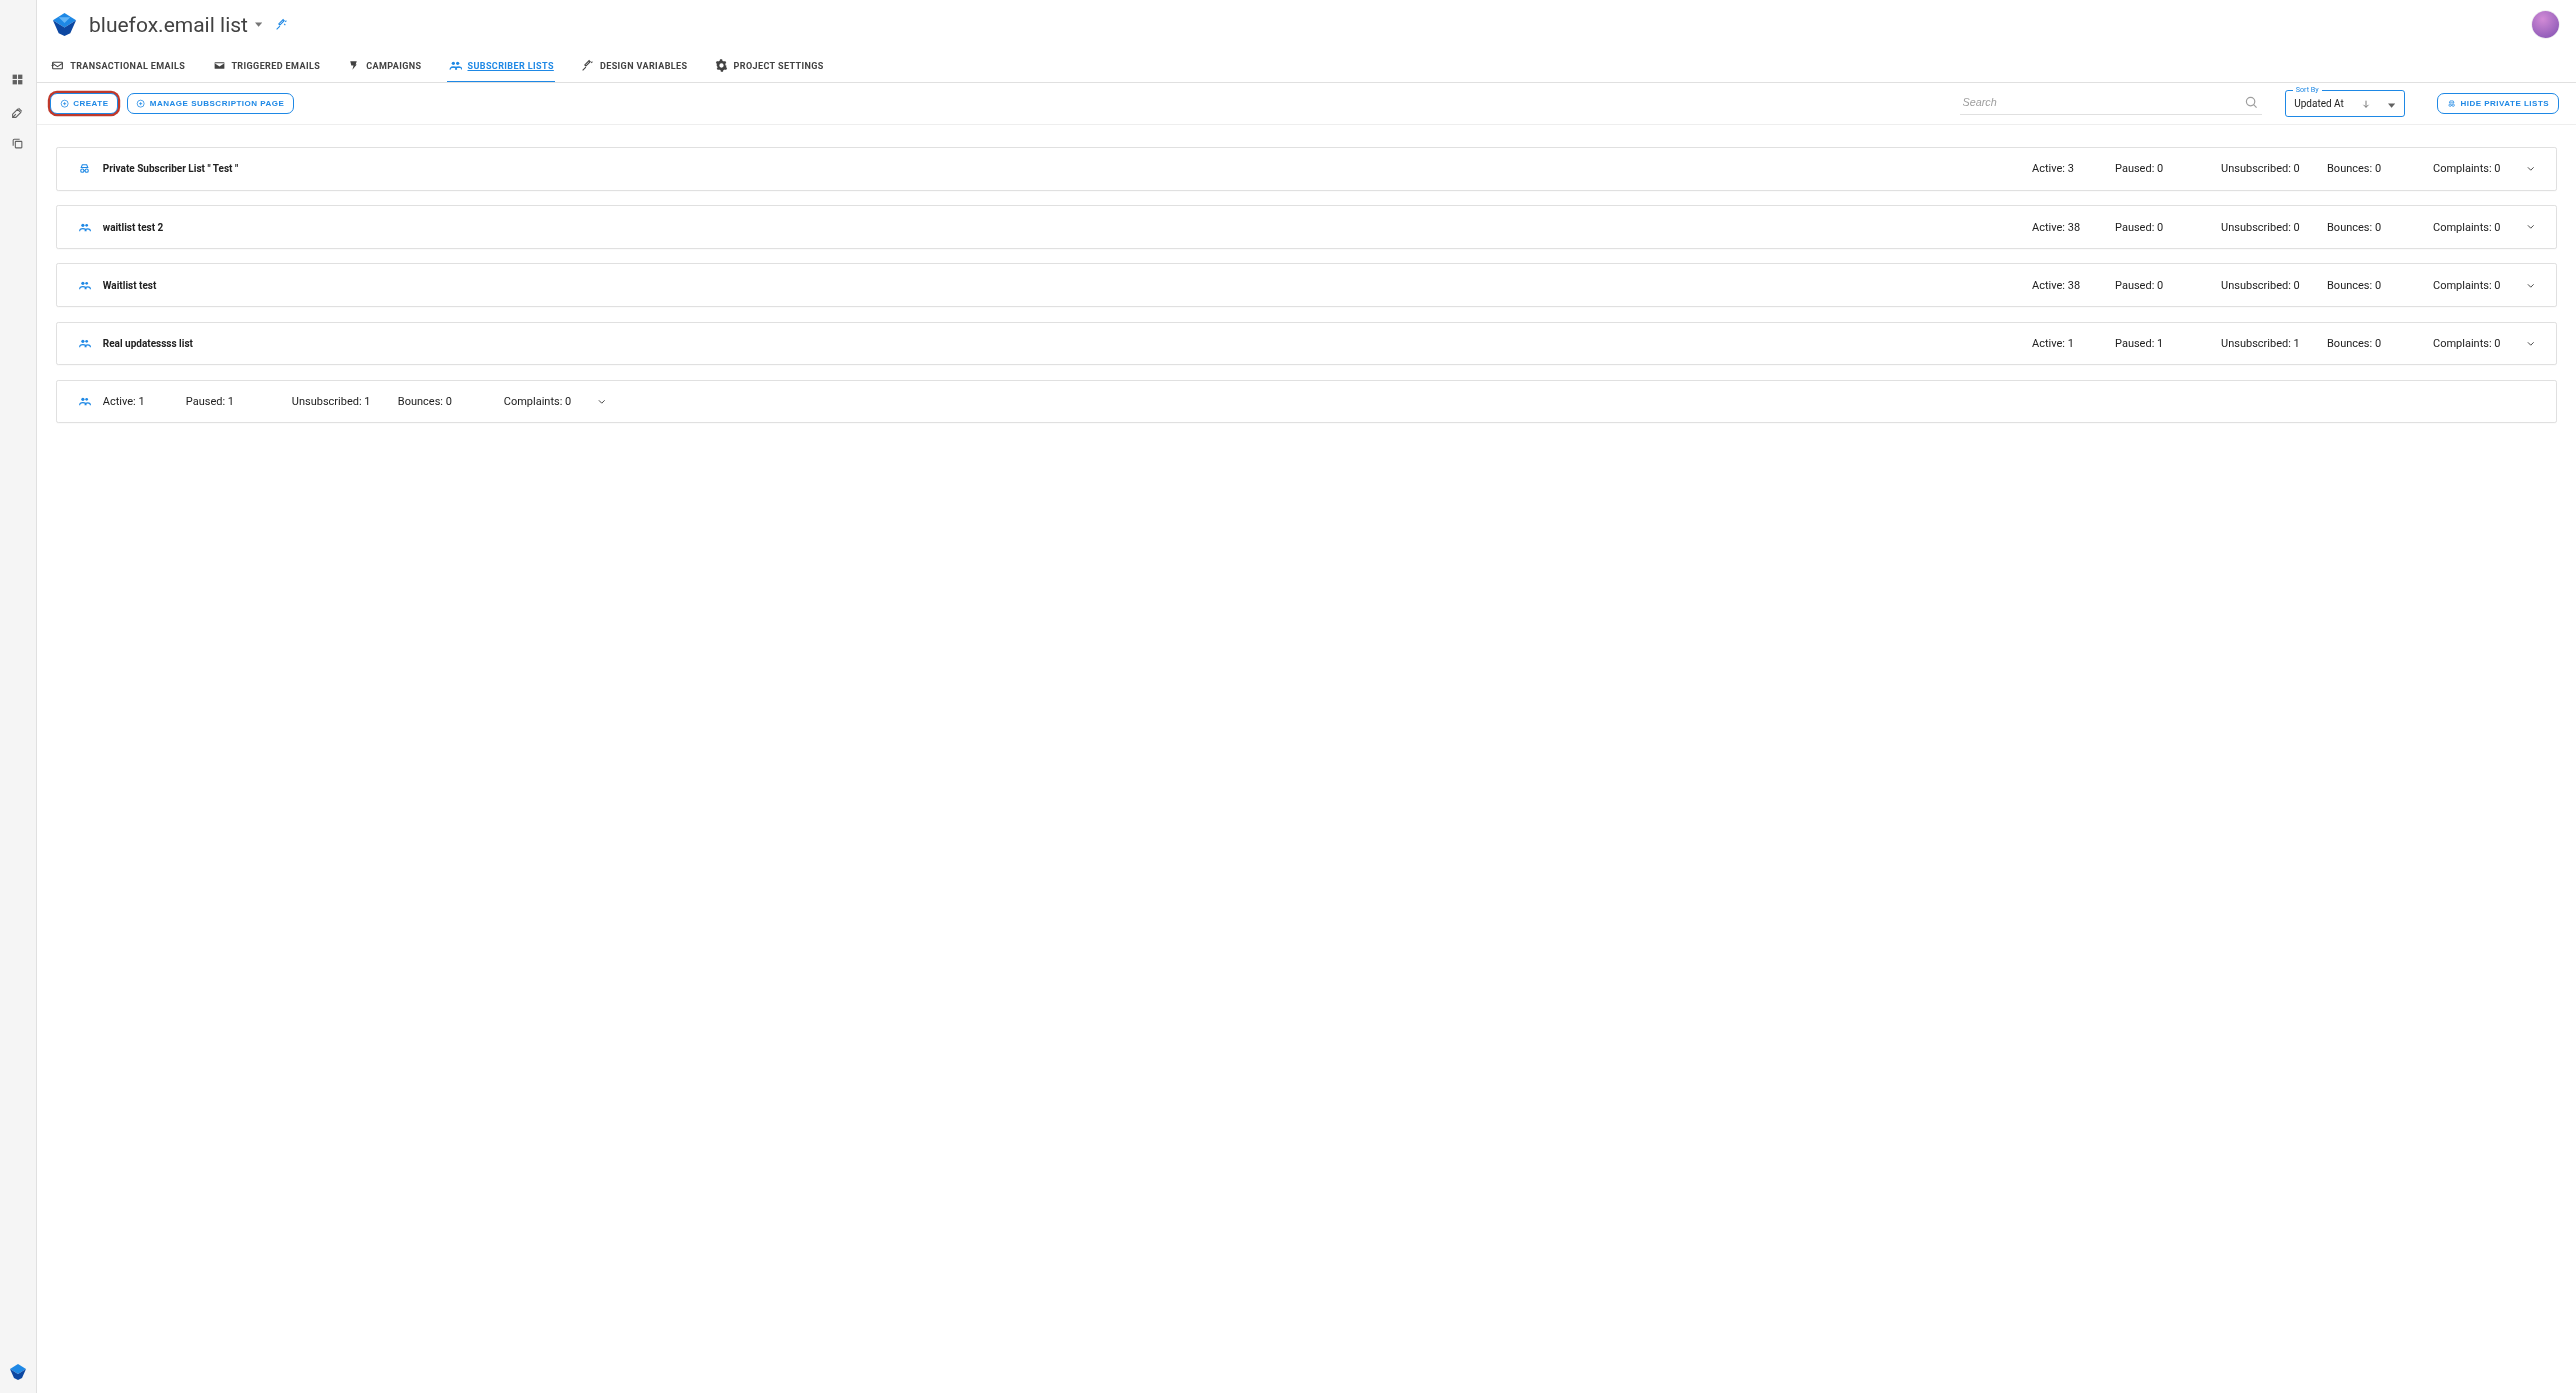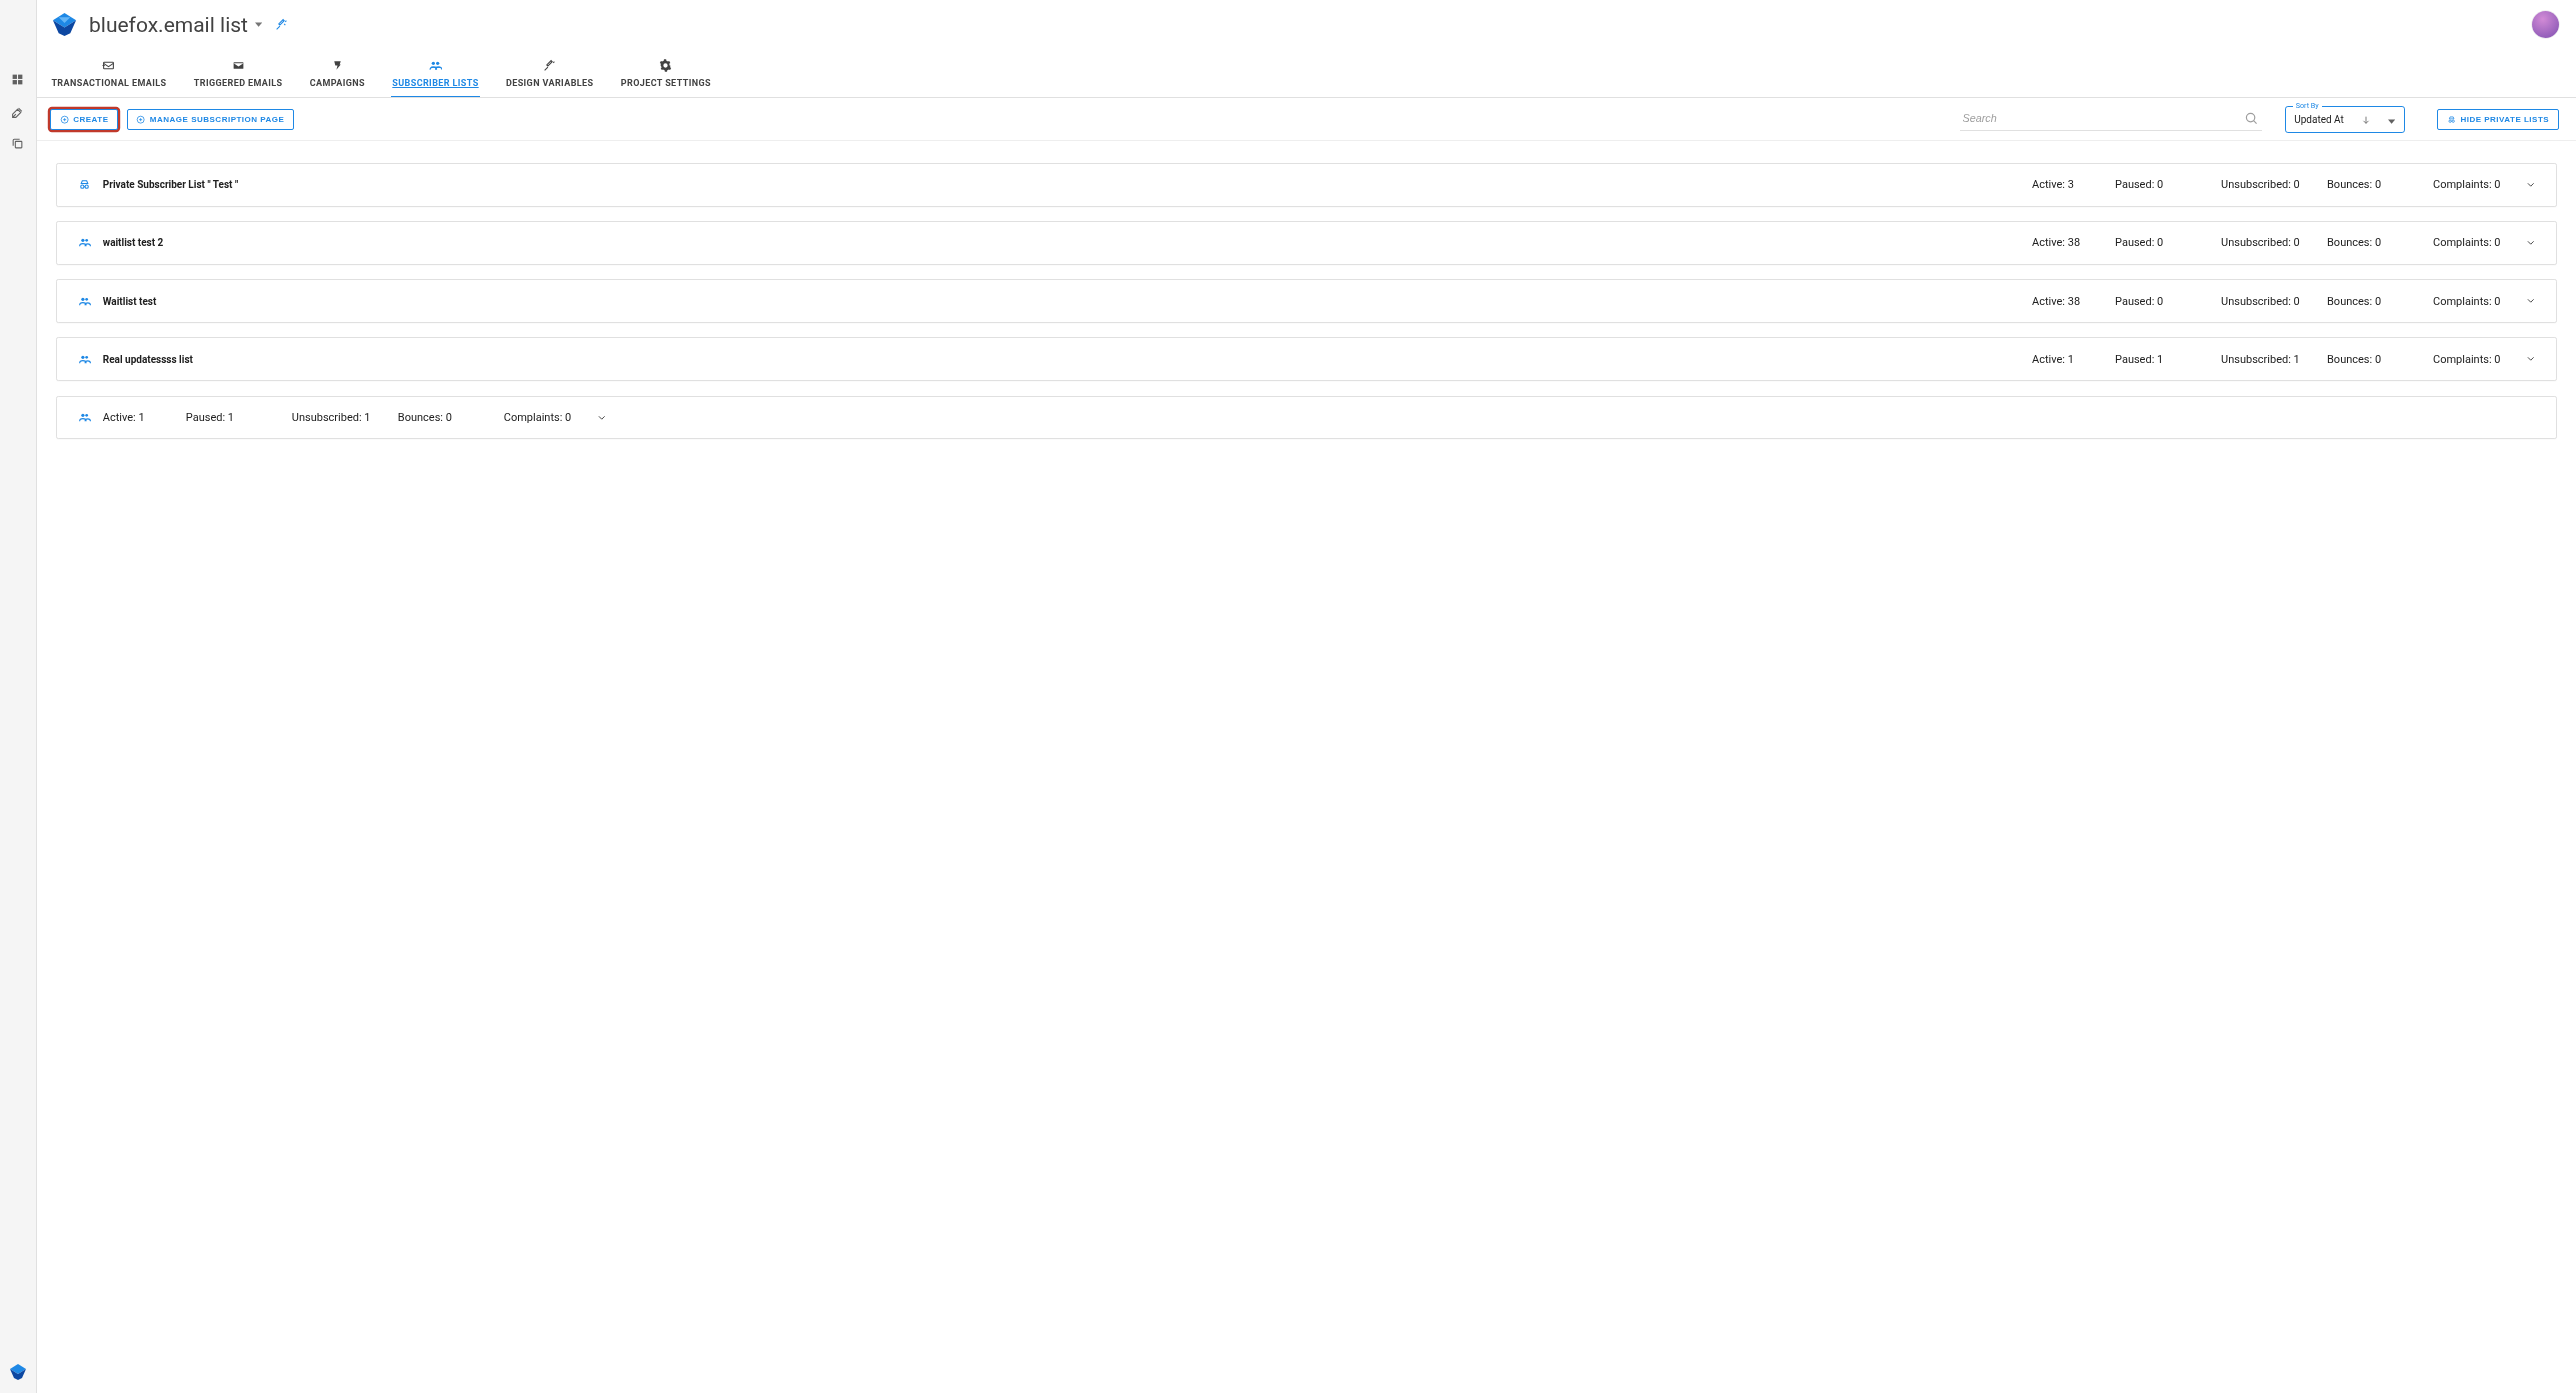--- a/index.html
+++ b/index.html
@@ -13,27 +13,27 @@
 .main { flex: 1; display: flex; flex-direction: column; }
 .header { display: flex; align-items: center; padding: 10px 17.3px 7.2px 13px; }
 .logo { width: 29px; height: 29px; margin-right: 10px; }
 .project-title { font-size: 21px; font-weight: 400; color: #424242; flex: 0 0 auto; }
 .title-dropdown { margin-left: 7.2px; color: #757575; cursor: pointer; }
 .magic-icon { margin-left: 13px; color: #1e88e5; cursor: pointer; }
 .spacer { flex: 1; }
 .avatar { width: 27px; height: 27px; border-radius: 50%; overflow: hidden; background: radial-gradient(circle at 40% 30%, #d28bd6, #7e4fb0); box-shadow: 0 0 0 0.7px rgba(0,0,0,.08); }
 
 .tabs { display: flex; gap: 24.5px; padding: 4.3px 17.3px 0 13px; border-bottom: 0.7px solid #e0e0e0; align-items: center; }
-.tab { display: flex; align-items: center; gap: 5.8px; font-size: 9px; font-weight: 700; letter-spacing: 0.4px; text-transform: uppercase; color: #424242; padding: 8.6px 1.4px; cursor: pointer; border-bottom: 1.4px solid transparent; flex-direction: column; }
+.tab { display: flex; align-items: center; gap: 5.8px; font-size: 9px; font-weight: 700; letter-spacing: 0.4px; text-transform: uppercase; color: #424242; padding: 8.6px 1.4px; cursor: pointer; border-bottom: 1.4px solid transparent; }
 .tab.active { color: #1e88e5; border-bottom-color: #1e88e5; text-decoration: underline; }
 .tab-icon { width: 13px; height: 13px; display: inline-flex; align-items: center; justify-content: center; }
 .tab.active .tab-icon { color: #1e88e5; }
 
 .toolbar { display: flex; align-items: center; padding: 7.2px 17.3px 7.2px 13px; gap: 8.6px; border-bottom: 0.7px solid #eeeeee; }
-.btn-outline { display: inline-flex; align-items: center; gap: 4.3px; border: 0.7px solid #1e88e5; color: #1e88e5; background: #fff; border-radius: 2px; padding: 5px 8.6px; font-size: 8px; font-weight: 700; letter-spacing: 0.5px; text-transform: uppercase; cursor: pointer; white-space: nowrap; justify-content: flex-end; }
+.btn-outline { display: inline-flex; align-items: center; gap: 4.3px; border: 0.7px solid #1e88e5; color: #1e88e5; background: #fff; border-radius: 7px; padding: 5px 8.6px; font-size: 8px; font-weight: 700; letter-spacing: 0.5px; text-transform: uppercase; cursor: pointer; white-space: nowrap; justify-content: flex-end; }
 .btn-outline.highlight { box-shadow: 0 0 0 2.2px #c0392b; }
 .btn-icon-sm { width: 9.3px; height: 9.3px; }
 
 .toolbar .spacer { flex: 1; }
 .search-wrap { display: flex; align-items: center; border-bottom: 0.7px solid #e0e0e0; padding: 2.9px 2.9px 4.3px 2.9px; width: 302px; }
 .search-input { flex: 1; border: none; outline: none; font-size: 10.8px; color: #424242; font-style: italic; }
 .search-input::placeholder { color: #9e9e9e; }
 .search-icon { color: #9e9e9e; }
 
 .sort-box { position: relative; border: 0.7px solid #1e88e5; border-radius: 2.9px; padding: 7.2px 8.6px; min-width: 106px; display: flex; align-items: flex-end; gap: 17px; cursor: pointer; margin-left: 14.4px; }

